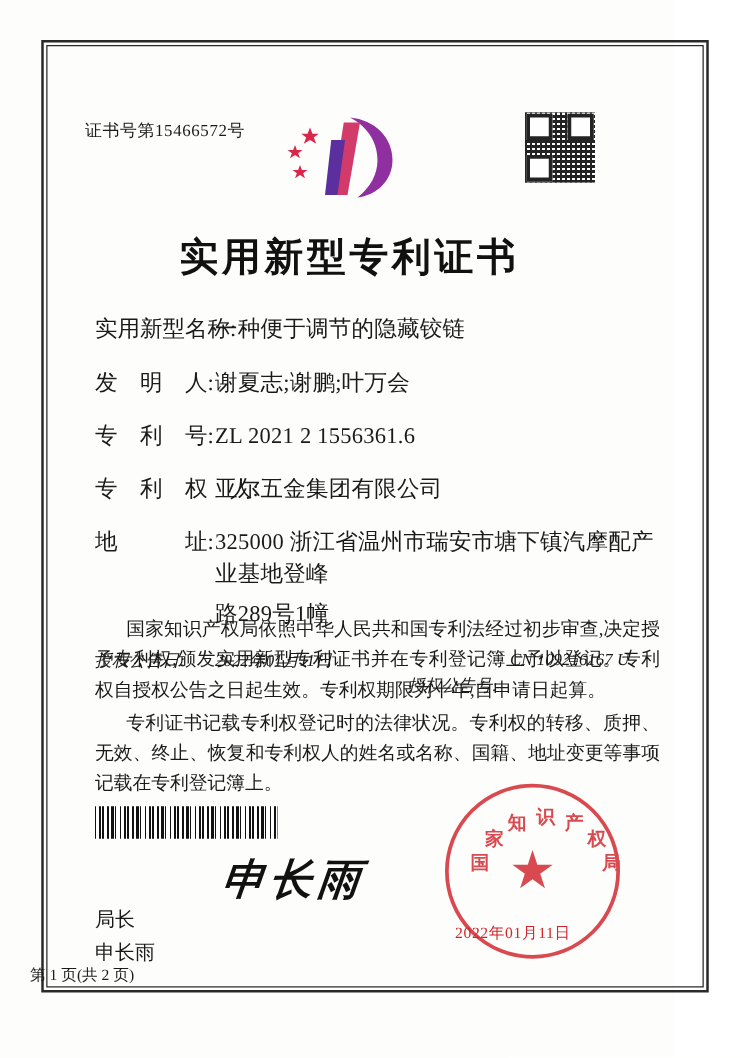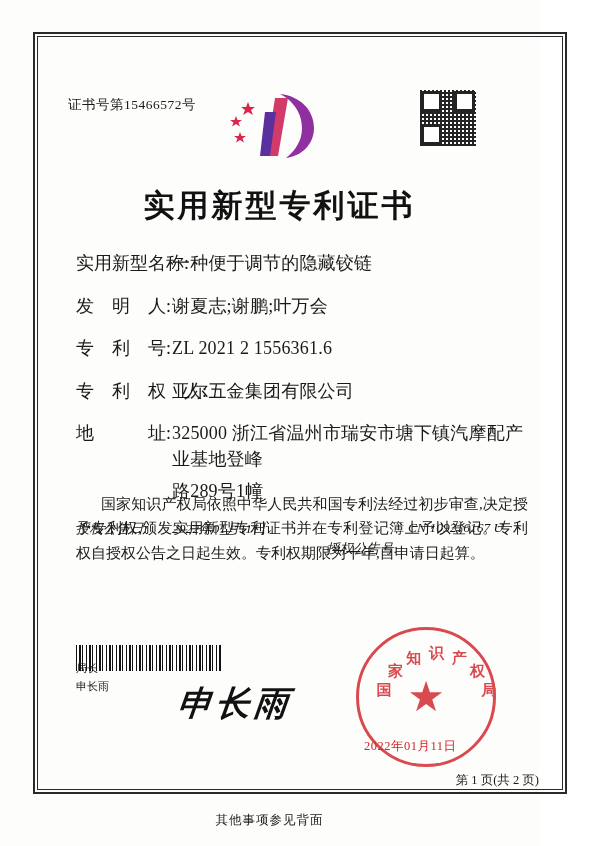--- a/index.html
+++ b/index.html
@@ -191,22 +191,22 @@
       #111 0 1px, #fff 1px 3px,
       #111 3px 5px, #fff 5px 6px,
       #111 6px 7px, #fff 7px 10px
     );
   }
 
   
   .sig-label {
     position: absolute;
     left: 76px;
-    top: 660px;
-    font-size: 11px;
+    top: 724px;
+    font-size: 16px;
     line-height: 1.6;
   }
   .sig-script {
     position: absolute;
     left: 178px;
     top: 681px;
     font-size: 34px;
     font-family: "Liberation Serif", "DejaVu Serif", serif;
     font-style: italic;
     font-weight: bold;
@@ -257,23 +257,24 @@
     font-size: 12.5px;
     color: #d2242b;
     letter-spacing: 0.5px;
   }
 
   
   .page-no {
     position: absolute;
     left: 0; right: 0;
     top: 772px;
-    text-align: right;
+    text-align: left;
     font-size: 12.5px;
     color: #1a1a1a;
+    padding-left: 24px;
   }
   .footer-note {
     position: absolute;
     left: 0; right: 0;
     top: 812px;
     text-align: center;
     font-size: 12.5px;
     color: #1a1a1a;
     letter-spacing: 1px;
   }
@@ -346,20 +347,21 @@
       <div class="cell right">
         <div class="label">授权公告号:</div>
         <div class="value">CN 109216167 U</div>
       </div>
     </div>
 
   </div>
 
   <div class="paras">
     <p>国家知识产权局依照中华人民共和国专利法经过初步审查,决定授予专利权,颁发实用新型专利证书并在专利登记簿上予以登记。专利权自授权公告之日起生效。专利权期限为十年,自申请日起算。</p>
+    <p>专利证书记载专利权登记时的法律状况。专利权的转移、质押、无效、终止、恢复和专利权人的姓名或名称、国籍、地址变更等事项记载在专利登记簿上。</p>
   </div>
 
   <div class="barcode"></div>
 
   <div class="sig-label">
     <div>局长</div>
     <div>申长雨</div>
   </div>
 
   <div class="sig-script">申长雨</div>
@@ -372,15 +374,14 @@
       <span style="transform: rotate(-24deg) translate(0,-56px) rotate(24deg);">知</span>
       <span style="transform: rotate(0deg) translate(0,-56px) rotate(0deg);">识</span>
       <span style="transform: rotate(24deg) translate(0,-56px) rotate(-24deg);">产</span>
       <span style="transform: rotate(47deg) translate(0,-56px) rotate(-47deg);">权</span>
       <span style="transform: rotate(70deg) translate(0,-56px) rotate(-70deg);">局</span>
     </div>
   </div>
   <div class="seal-date">2022年01月11日</div>
 
   <div class="page-no">第 1 页(共 2 页)</div>
-  <div class="footer-note">其他事项参见背面</div>
 
 </div>
 
 </body></html>

